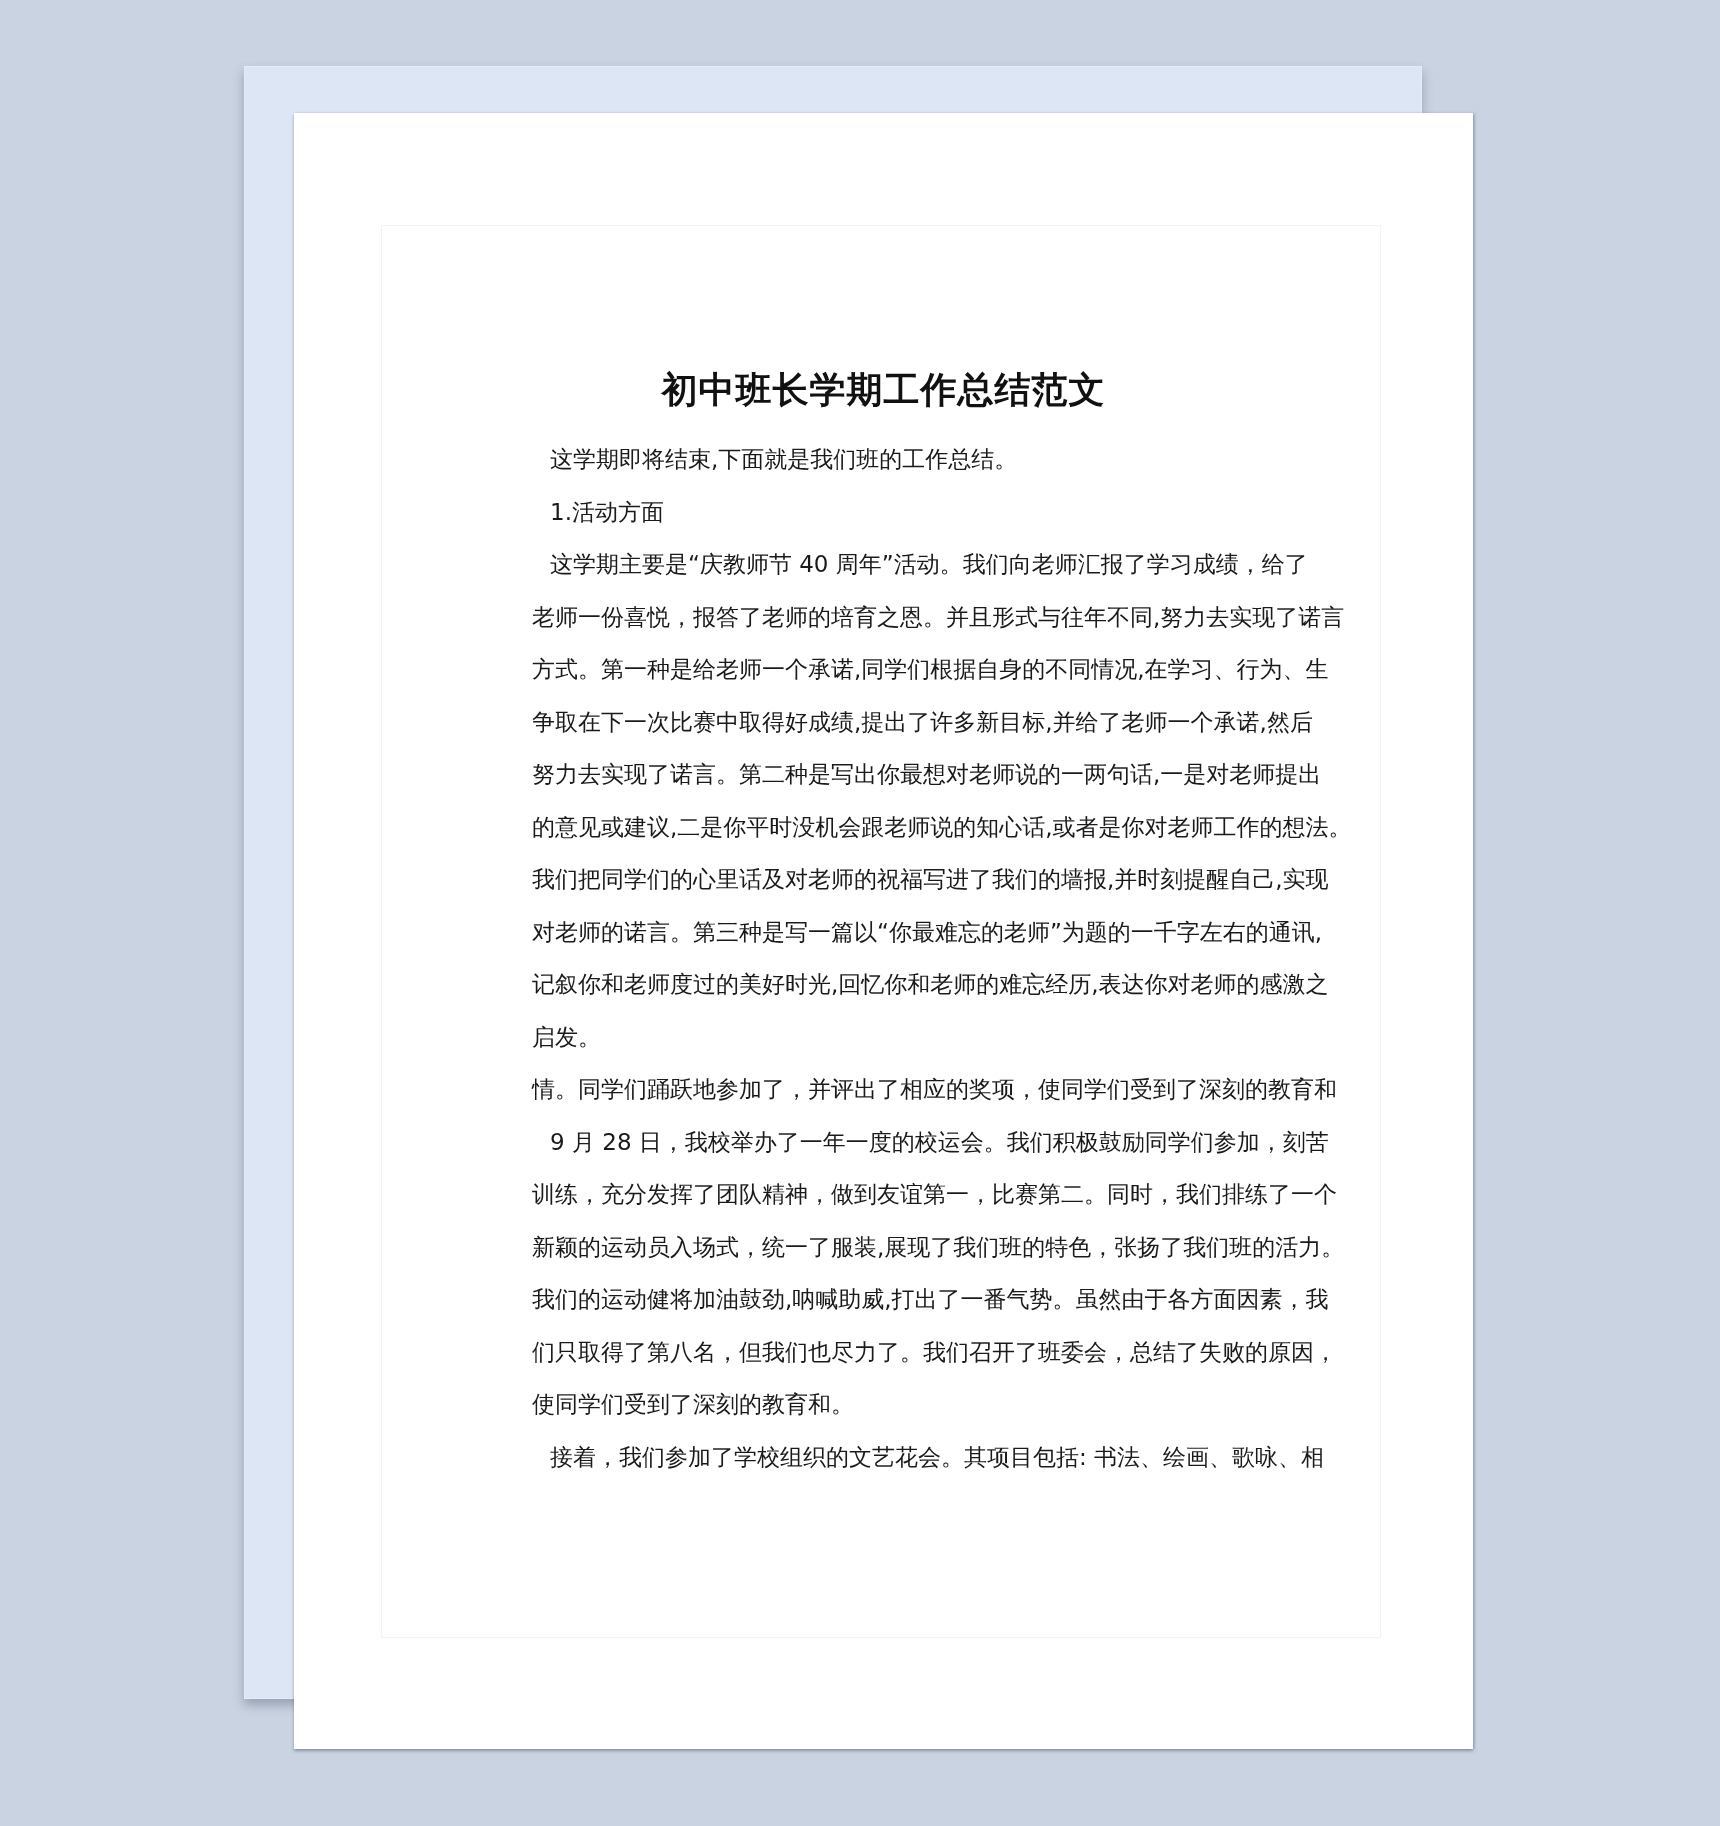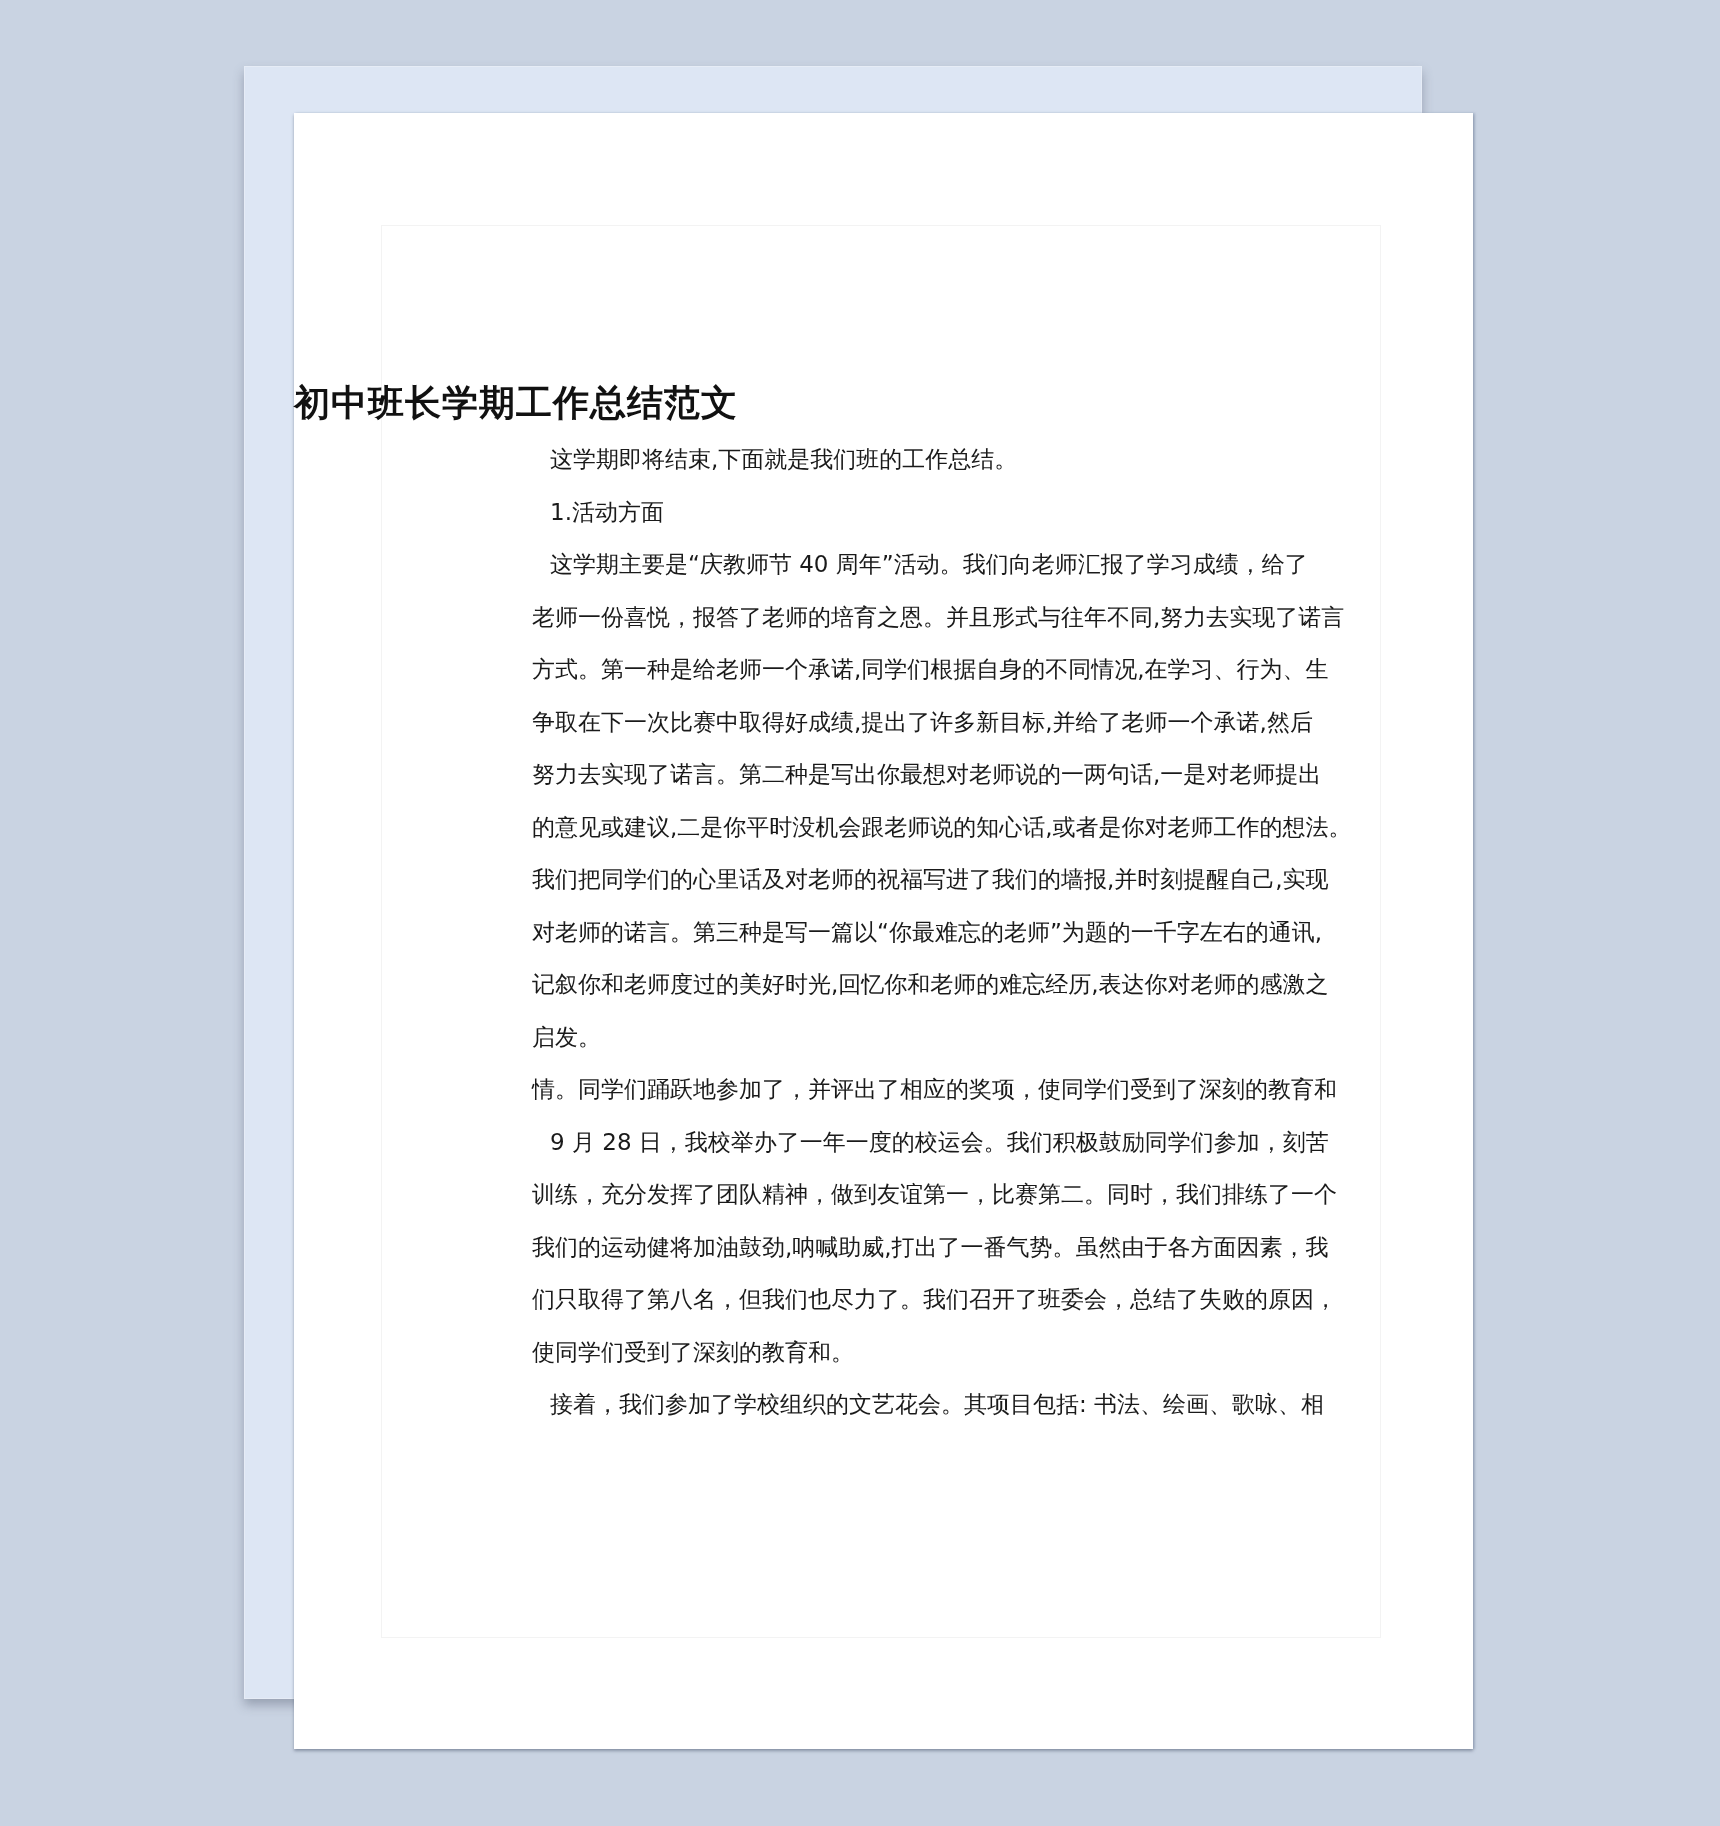--- a/index.html
+++ b/index.html
@@ -40,22 +40,22 @@
       top: 112px;
       width: 1000px;
       height: 1413px;
       border: 1px solid #f3f3f3;
       box-sizing: border-box;
     }
     .doc-title {
       position: absolute;
       left: 0;
       width: 1179px;
-      top: 265px;
-      text-align: left;
+      top: 252px;
+      text-align: center;
       font-size: 36px;
       font-weight: bold;
       color: #111111;
       letter-spacing: 1px;
       line-height: 50px;
     }
     .doc-body {
       position: absolute;
       left: 238px;
       top: 320px;
@@ -89,18 +89,19 @@
     <div class="line">争取在下一次比赛中取得好成绩,提出了许多新目标,并给了老师一个承诺,然后</div>
     <div class="line">努力去实现了诺言。第二种是写出你最想对老师说的一两句话,一是对老师提出</div>
     <div class="line">的意见或建议,二是你平时没机会跟老师说的知心话,或者是你对老师工作的想法。</div>
     <div class="line">我们把同学们的心里话及对老师的祝福写进了我们的墙报,并时刻提醒自己,实现</div>
     <div class="line">对老师的诺言。第三种是写一篇以“你最难忘的老师”为题的一千字左右的通讯,</div>
     <div class="line">记叙你和老师度过的美好时光,回忆你和老师的难忘经历,表达你对老师的感激之</div>
     <div class="line">启发。</div>
     <div class="line">情。同学们踊跃地参加了，并评出了相应的奖项，使同学们受到了深刻的教育和</div>
     <div class="line indent">9 月 28 日，我校举办了一年一度的校运会。我们积极鼓励同学们参加，刻苦</div>
     <div class="line">训练，充分发挥了团队精神，做到友谊第一，比赛第二。同时，我们排练了一个</div>
+    <div class="line">新颖的运动员入场式，统一了服装,展现了我们班的特色，张扬了我们班的活力。</div>
     <div class="line">我们的运动健将加油鼓劲,呐喊助威,打出了一番气势。虽然由于各方面因素，我</div>
     <div class="line">们只取得了第八名，但我们也尽力了。我们召开了班委会，总结了失败的原因，</div>
     <div class="line">使同学们受到了深刻的教育和。</div>
     <div class="line indent">接着，我们参加了学校组织的文艺花会。其项目包括: 书法、绘画、歌咏、相</div>
   </div>
 </div>
 
 </body></html>

